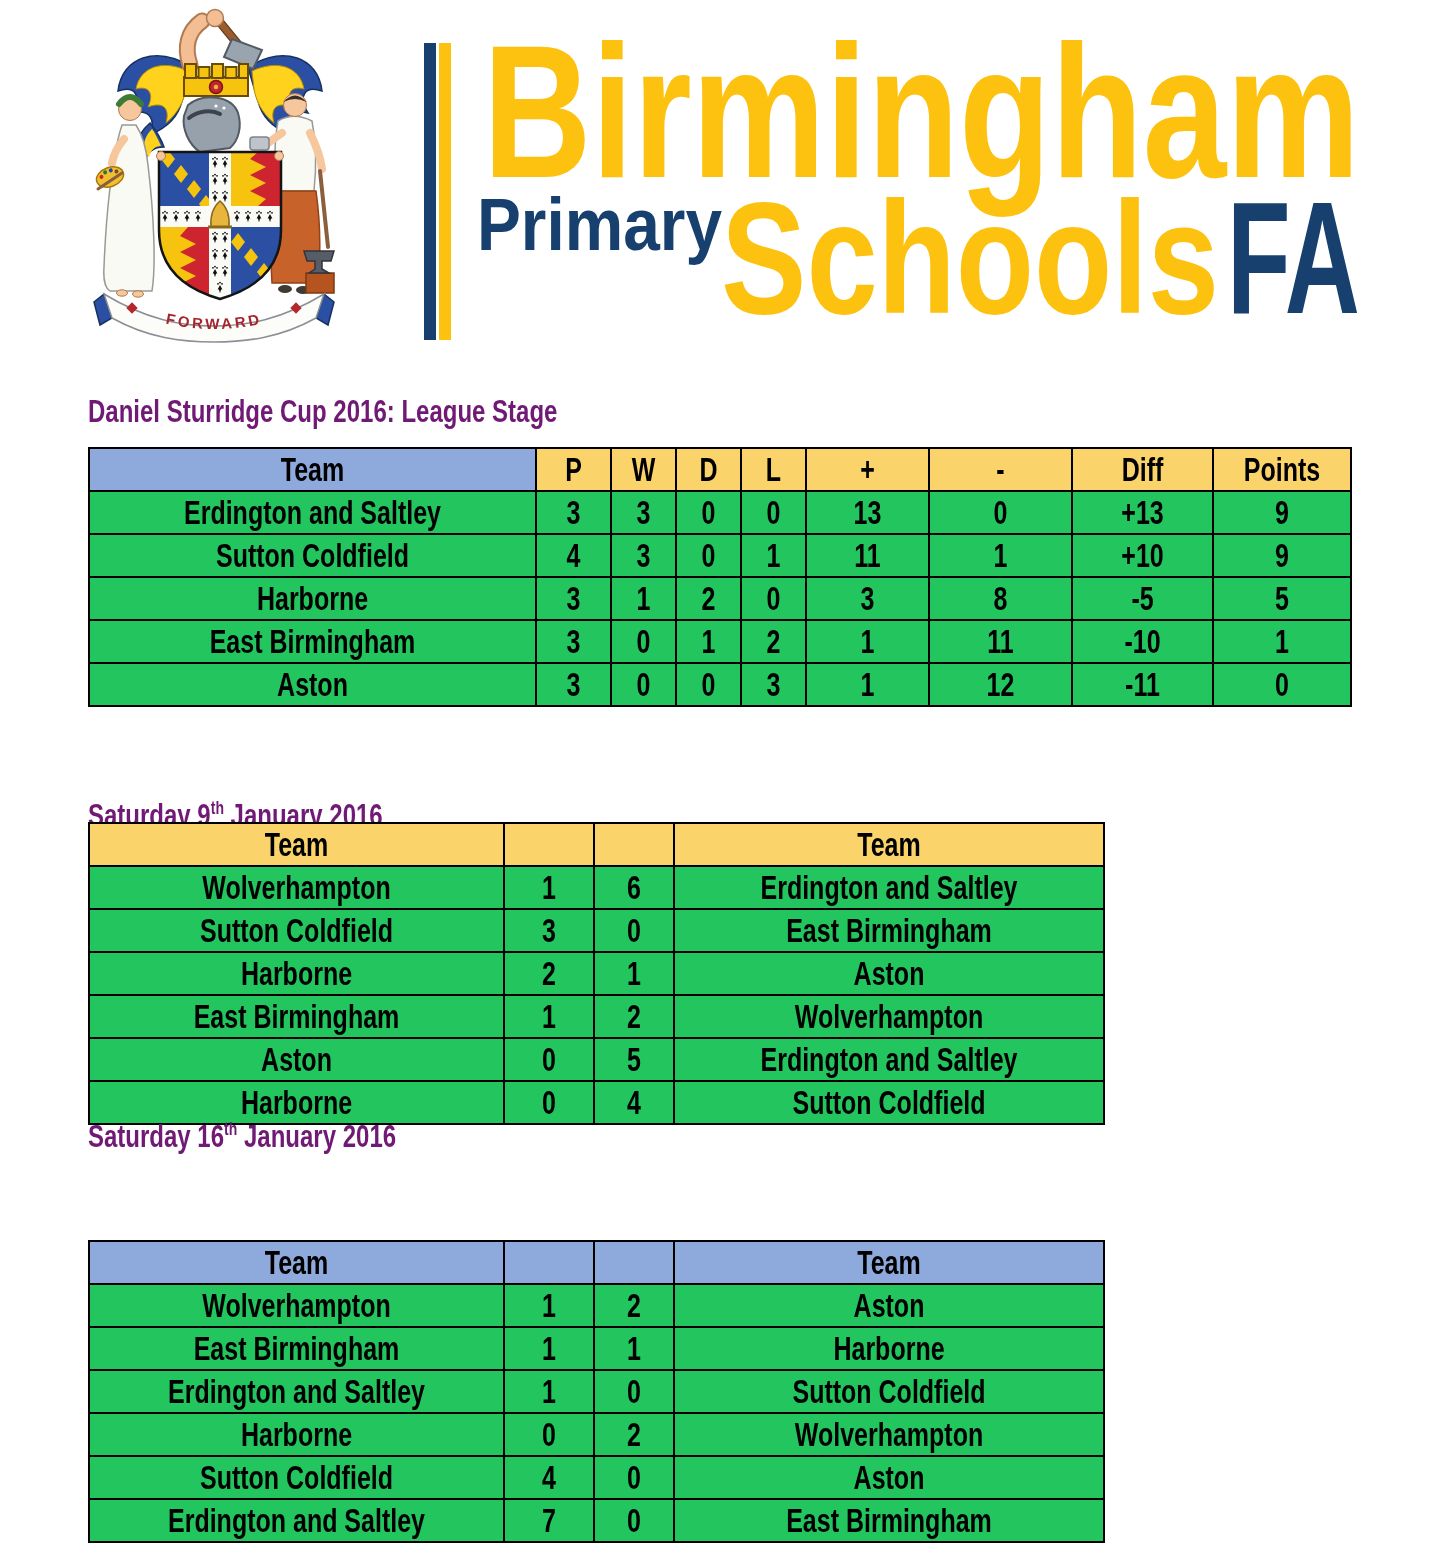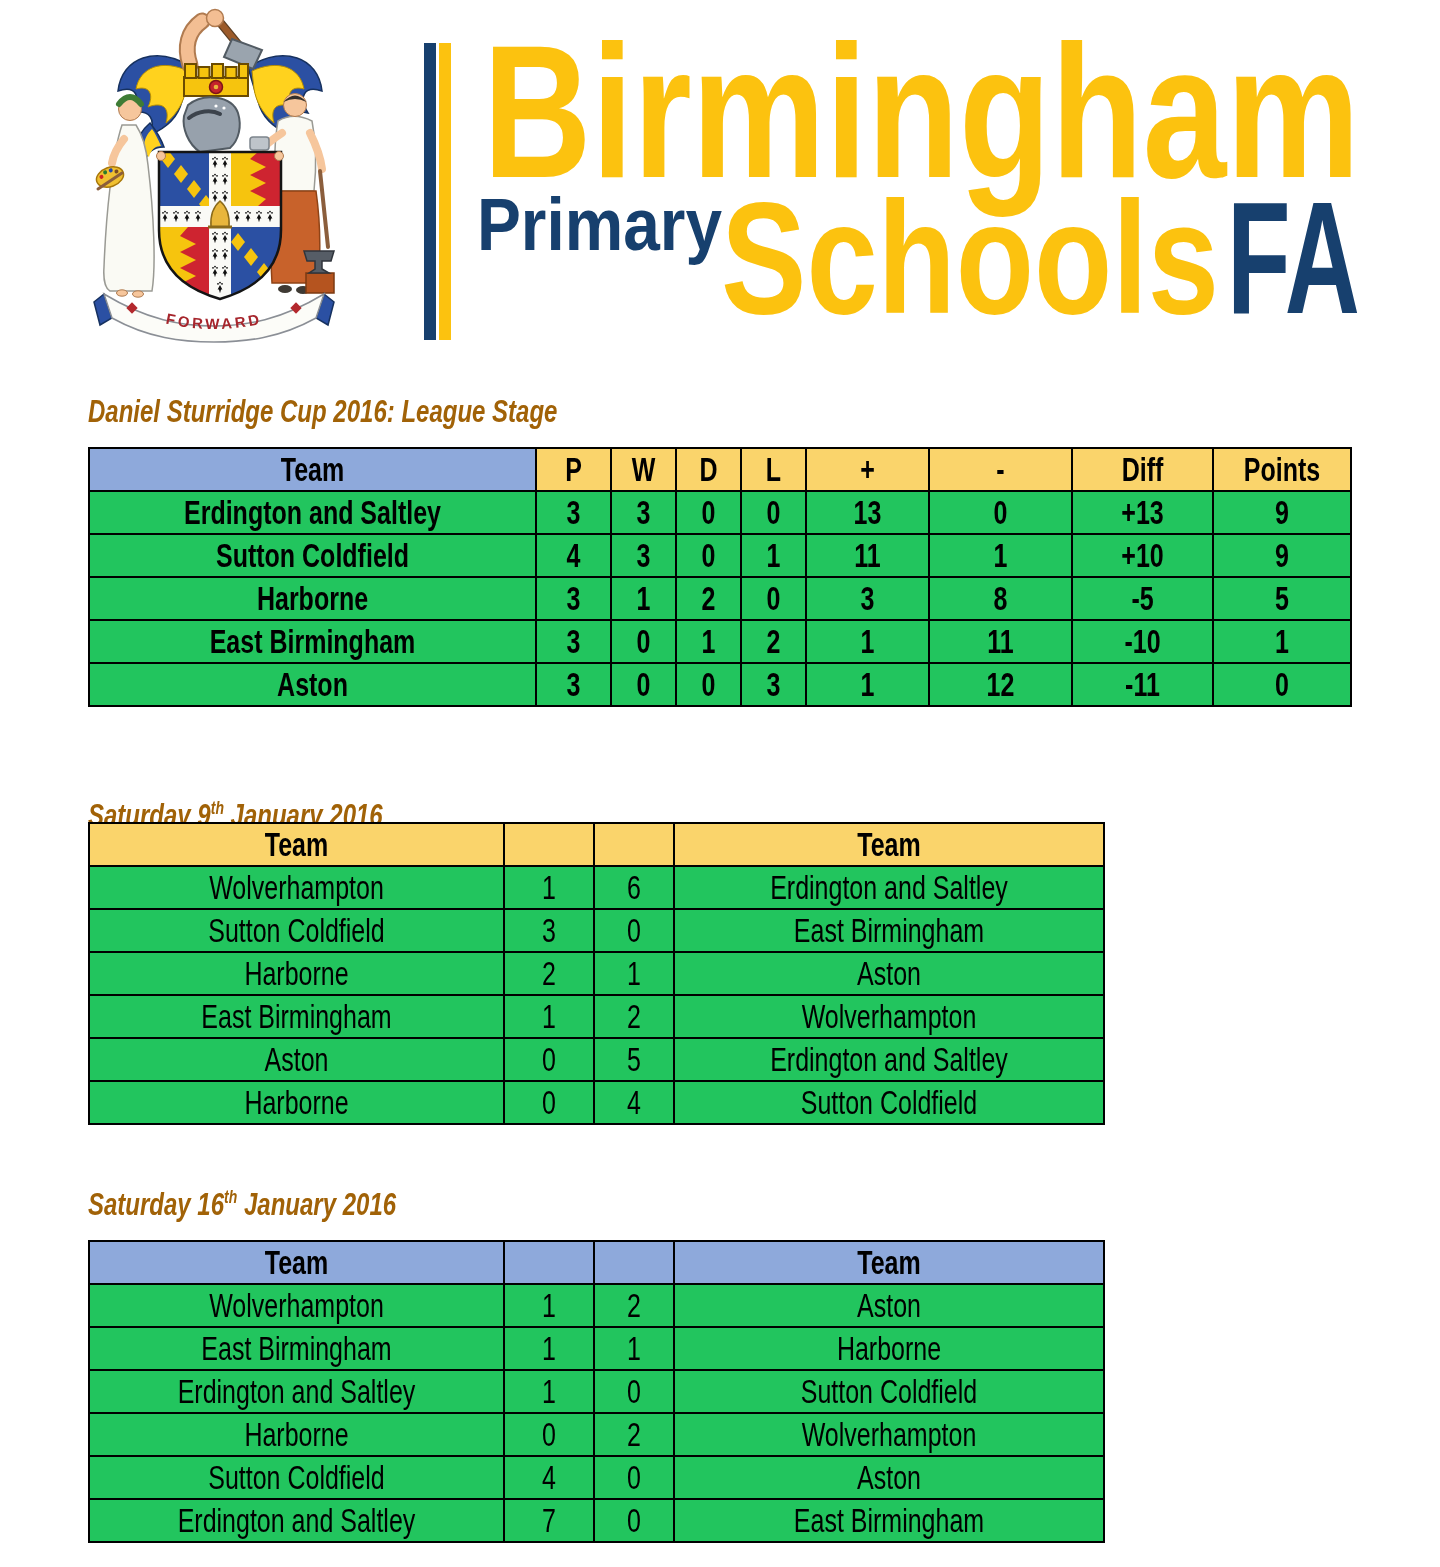--- a/index.html
+++ b/index.html
@@ -6,34 +6,34 @@
   body{
     width:1440px;height:1567px;position:relative;background:#ffffff;
     font-family:"Liberation Sans",sans-serif;overflow:hidden;
   }
   .abs{position:absolute}
   svg text{font-family:"Liberation Sans",sans-serif}
 
   
   .heading{
     position:absolute;left:88px;height:34px;line-height:34px;
-    font-weight:bold;font-size:24px;color:#a16207;white-space:nowrap;font-style:italic;
+    font-weight:bold;font-size:24px;color:#701a75;white-space:nowrap;
   }
   .heading .t{transform:scaleY(1.32);transform-origin:left center}
   sup{font-size:14px;font-weight:bold;vertical-align:baseline;position:relative;top:-9px}
 
   
   .t{display:inline-block;white-space:nowrap;transform:scaleY(1.32);transform-origin:center center}
 
   
   table{position:absolute;border-collapse:collapse;table-layout:fixed;background:#22c55e}
   td,th{border:2px solid #000;padding:0;text-align:center;vertical-align:middle;height:41px;color:#000}
   .lg td,.lg th{font-size:25px;font-weight:bold}
   .fx th{font-size:25px;font-weight:bold}
-  .fx td{font-size:25px;font-weight:400}
+  .fx td{font-size:25px;font-weight:700}
   .hy{background:#FAD46B}
   .hb{background:#8EA9DB}
 </style>
 </head>
 <body>
 
 <svg class="abs" style="left:0;top:0" width="1440" height="360" viewBox="0 0 1440 360">
   <rect x="424" y="43" width="12" height="297" fill="#17406E"></rect>
   <rect x="439" y="43" width="12" height="297" fill="#FCC20F"></rect>
   <text x="483" y="177" font-size="189" font-weight="bold" textLength="877" lengthAdjust="spacingAndGlyphs" fill="#FCC20F">Birmingham</text>
@@ -333,21 +333,21 @@
   </tr>
   <tr>
     <td><span class="t">Harborne</span></td>
     <td><span class="t">0</span></td>
     <td><span class="t">4</span></td>
     <td><span class="t">Sutton Coldfield</span></td>
   </tr>
 </tbody>
   </table>
 
-<div class="heading" style="top:1188px">
+<div class="heading" style="top:1120px">
   <span class="t"><span>Saturday 16</span><sup>th</sup><span> January 2016</span></span>
 </div>
 
 <table class="fx" style="left:88px;top:1240px;width:1015px">
   <colgroup>
     <col style="width:415px">
       <col style="width:90px">
       <col style="width:80px">
       <col style="width:430px">
   </colgroup>

